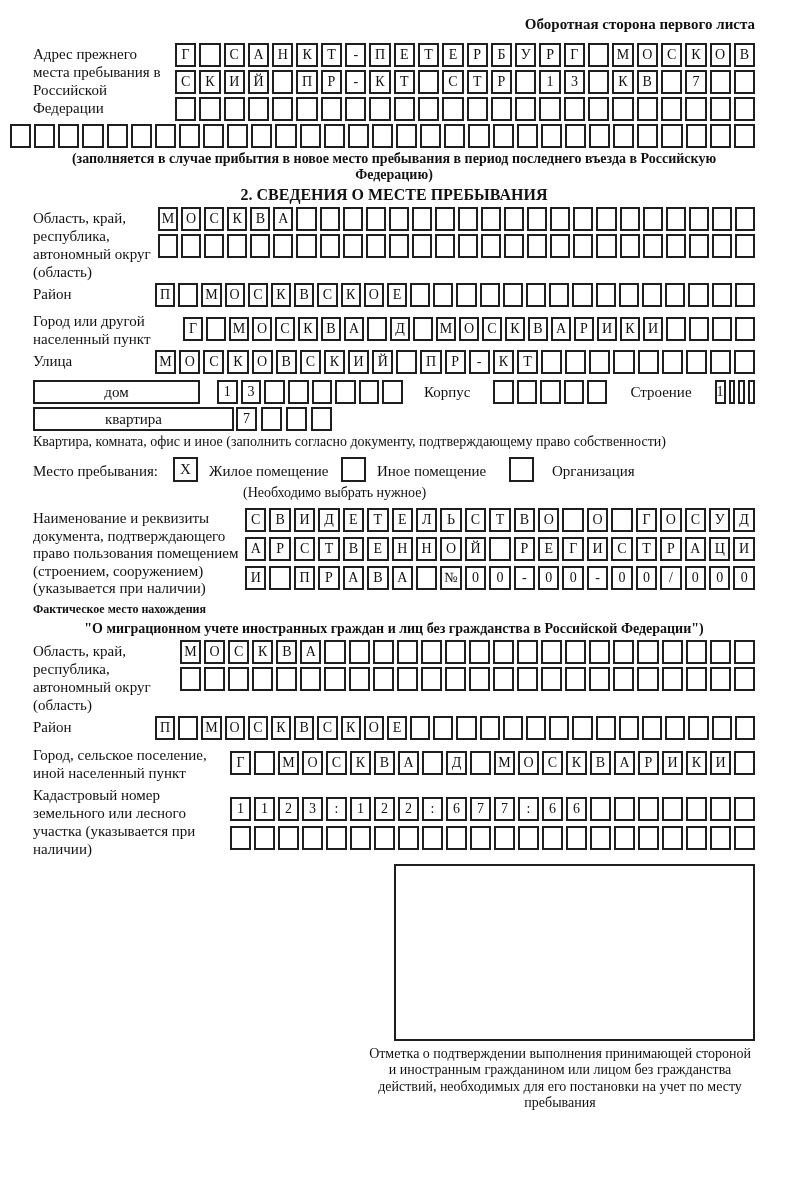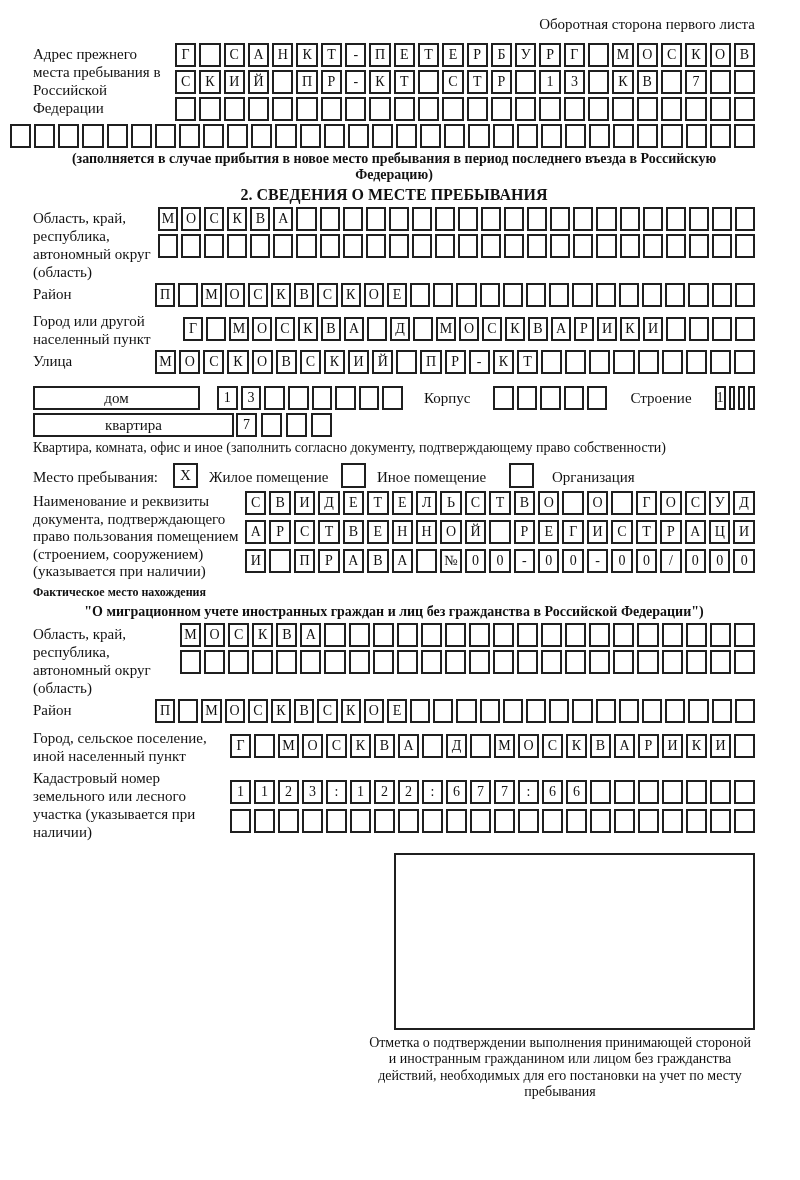--- a/index.html
+++ b/index.html
@@ -5,21 +5,21 @@
   * { box-sizing: border-box; margin: 0; padding: 0; }
   html,body { width: 800px; background: #fff; }
   body {
     height: 1180px;
     color: #111;
     font-family: "Liberation Serif", "DejaVu Serif", serif;
     overflow: hidden;
   }
   .page { padding: 16px 45px 0 33px; }
 
-  .corner { text-align: right; font-size: 15px; margin-bottom: 10px; }
+  .corner { text-align: right; font-size: 15px; margin-bottom: 10px; font-weight: bold; }
 
   .block { display: flex; align-items: flex-start; }
   .block.vcenter { align-items: center; }
   .label { font-size: 15px; line-height: 18px; padding-top: 2px; flex: 0 0 auto; }
 
   .rows { flex: 1 1 auto; display: flex; flex-direction: column; gap: 3px; }
   .cellrow { display: flex; gap: 3px; flex: 1 1 auto; }
   .cell {
     flex: 1 1 0; height. : 24px;
     height: 24px;
@@ -51,21 +51,21 @@
     width: 361px; height: 177px; border: 2px solid #1f1f1f;
     margin-left: auto; background: #fff;
   }
   .stamp-caption {
     width: 390px; margin-left: auto; text-align: center;
     font-size: 14px; line-height: 16.5px; margin-top: 5px;
   }
 
   
   .mb2{margin-bottom:2px}.mb3{margin-bottom:3px}.mb4{margin-bottom:4px}
-  .mb6{margin-bottom:12px}.mb7{margin-bottom:7px}
+  .mb6{margin-bottom:6px}.mb7{margin-bottom:7px}
 </style>
 </head>
 <body>
 
 <div class="page">
 
   <div class="corner">Оборотная сторона первого листа</div>
 
   <div class="block mb3">
     <div class="label" style="width:142px">Адрес прежнего места пребывания в Российской Федерации</div>
@@ -391,20 +391,21 @@
 
   <div class="block vcenter mb3">
     <div class="label" style="width:140px">Место пребывания:</div>
     <div class="chk">X</div>
     <div class="label" style="margin-left:11px;width:124px">Жилое помещение</div>
     <div class="chk" style="margin-left:8px"></div>
     <div class="label" style="margin-left:11px;width:116px">Иное помещение</div>
     <div class="chk" style="margin-left:16px"></div>
     <div class="label" style="margin-left:18px">Организация</div>
   </div>
+  <div class="note mb7" style="margin-left:210px">(Необходимо выбрать нужное)</div>
 
   <div class="block mb2">
     <div class="label" style="width:212px;line-height:17.5px">Наименование и реквизиты документа, подтверждающего право пользования помещением (строением, сооружением) (указывается при наличии)</div>
     <div class="rows" style="gap:5px;flex-grow:0;width:510px">
       <div class="cellrow">
           <span class="cell">С</span>
           <span class="cell">В</span>
           <span class="cell">И</span>
           <span class="cell">Д</span>
           <span class="cell">Е</span>

